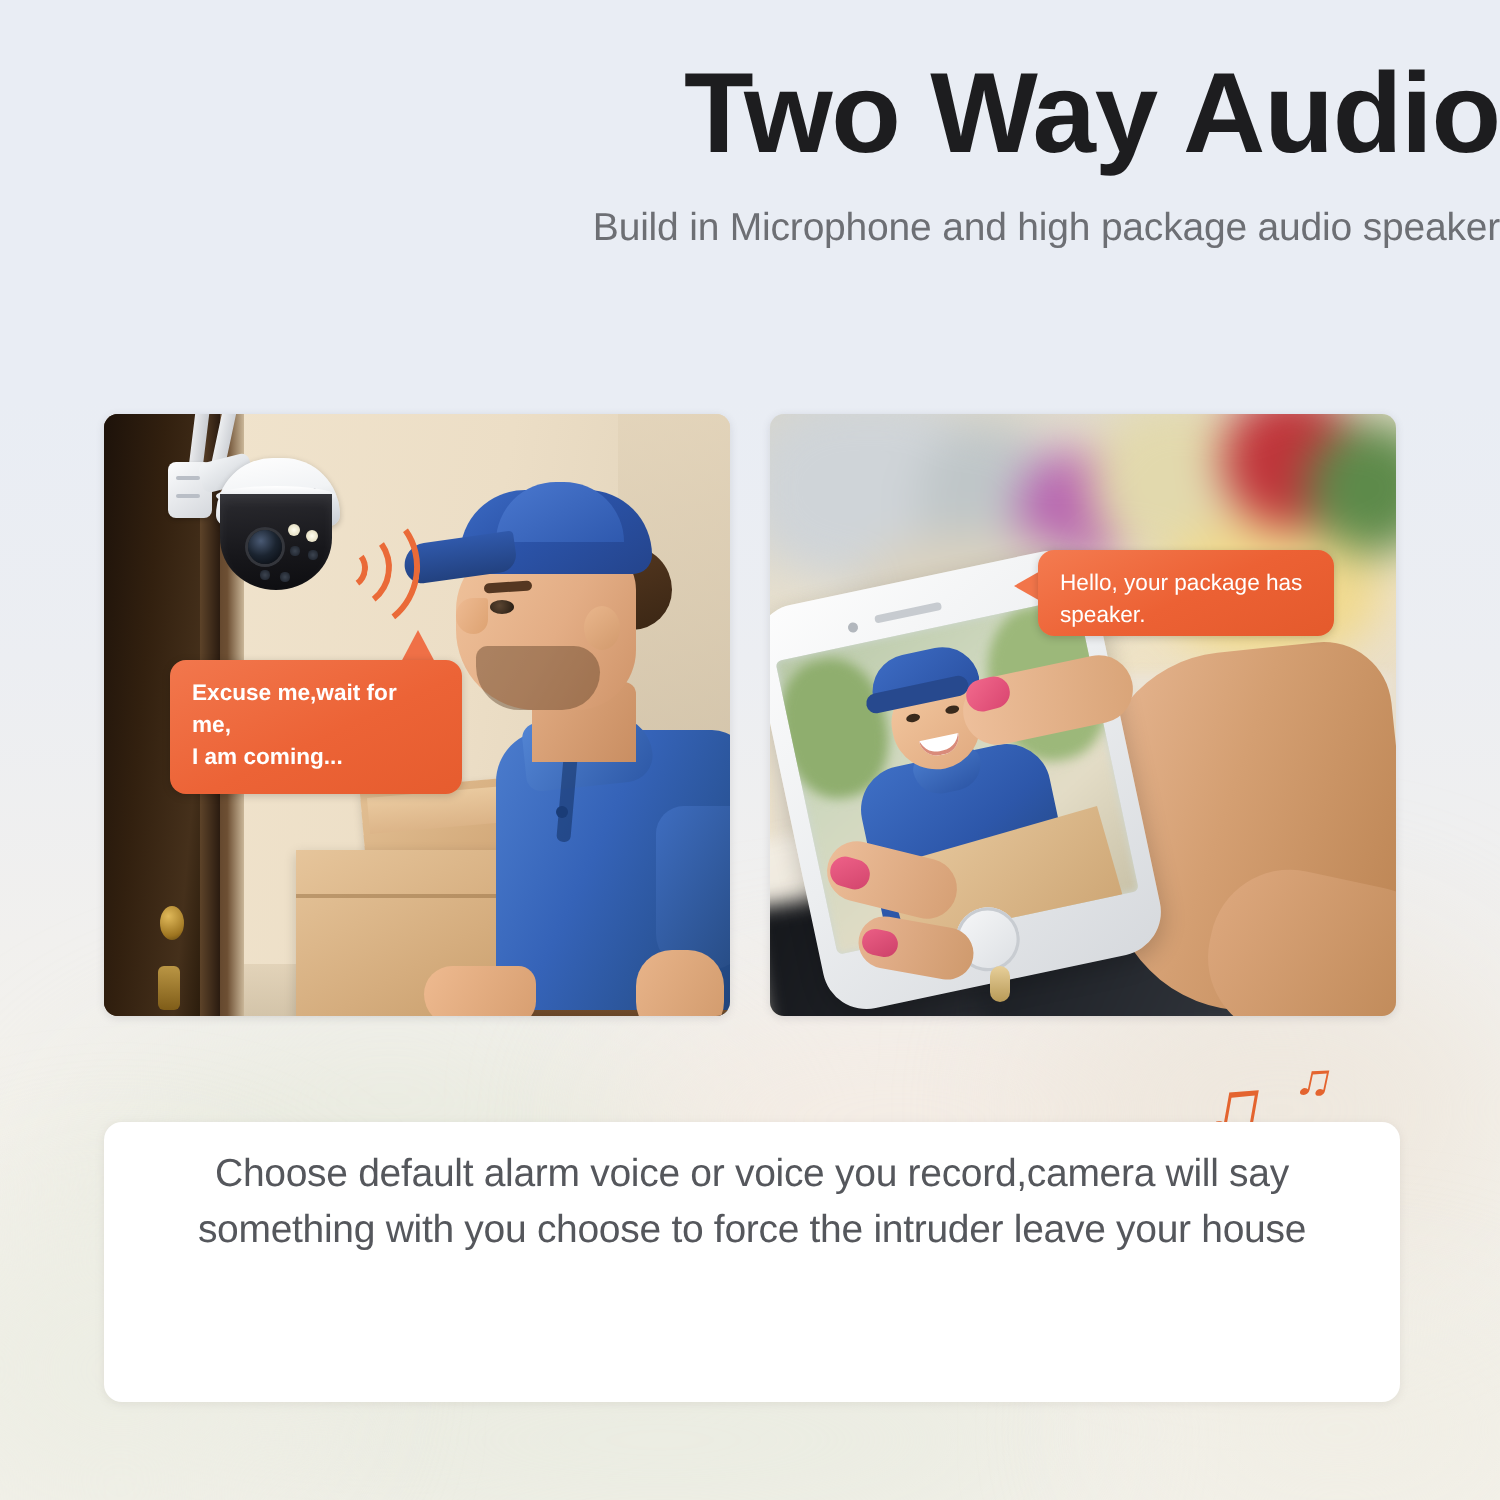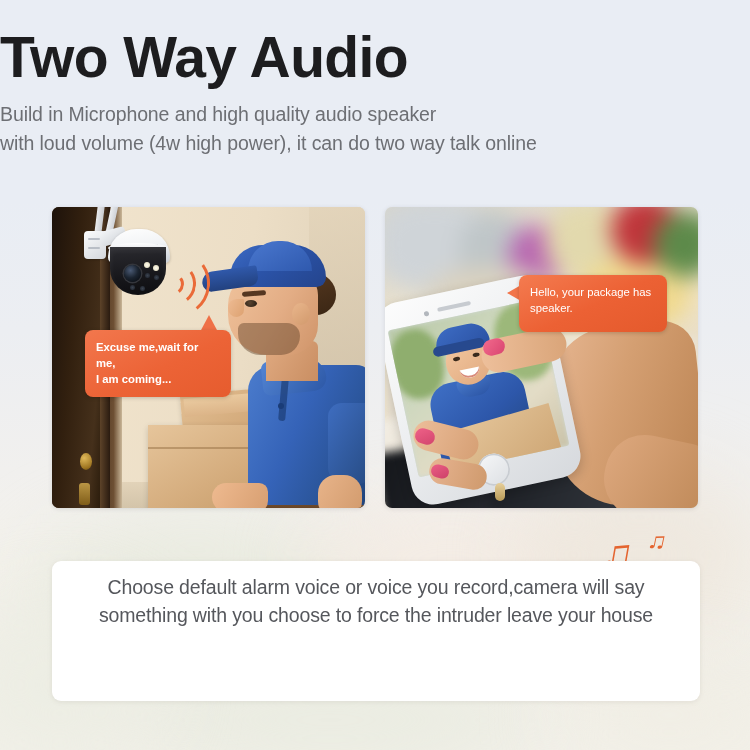--- a/index.html
+++ b/index.html
@@ -25,21 +25,21 @@
   
   .bg-blob { position: absolute; border-radius: 50%; filter: blur(38px); }
   .blob-a { left: 30px;  top: 520px; width: 330px; height: 150px; background: rgba(232,234,222,0.95); }
   .blob-b { left: 300px; top: 500px; width: 300px; height: 120px; background: rgba(244,232,222,0.55); }
   .blob-c { left: 520px; top: 470px; width: 240px; height: 170px; background: rgba(236,228,216,0.7); }
   .blob-d { left: 120px; top: 660px; width: 420px; height: 120px; background: rgba(233,235,224,0.8); }
   .blob-e { left: 560px; top: 660px; width: 220px; height: 110px; background: rgba(240,238,228,0.8); }
   .blob-f { left: -40px; top: 600px; width: 200px; height: 170px; background: rgba(236,237,227,0.9); }
 
   
-  .header { position: absolute; left: 0; top: 0; width: 750px; text-align: left; }
+  .header { position: absolute; left: 0; top: 0; width: 750px; text-align: right; }
   .main-title {
     margin-top: 27px;
     font-size: 57px;
     font-weight: bold;
     letter-spacing: -0.6px;
     color: #1d1d1f;
     line-height: 1.06;
   }
   .subtitle {
     margin-top: 13px;
@@ -245,21 +245,21 @@
   .nail-thumb { position: absolute; left: 30px; top: 222px; width: 20px; height: 15px;
                 border-radius: 8px; background: linear-gradient(140deg,#ef6289,#d2446c); transform: rotate(16deg); }
   .finger-side { position: absolute; left: 44px; top: 254px; width: 58px; height: 26px;
                  border-radius: 16px; background: linear-gradient(100deg,#e7b491,#cf9a6d); transform: rotate(10deg); }
   .nail-side { position: absolute; left: 46px; top: 258px; width: 18px; height: 13px;
                border-radius: 7px; background: linear-gradient(140deg,#ec5f86,#cc4068); transform: rotate(12deg); }
   .ring { position: absolute; left: 110px; top: 276px; width: 10px; height: 18px;
           border-radius: 5px; background: linear-gradient(180deg,#e7cf9a,#b89a57); }
 
   
-  .bubble-r { position: absolute; left: 134px; top: 68px; width: 148px; padding: 9px 11px 16px;
+  .bubble-r { position: absolute; left: 134px; top: 68px; width: 148px; padding: 9px 11px 2px;
               border-radius: 8px; background: linear-gradient(155deg,#f47b50 0%,#ec6134 52%,#e45a2c 100%);
               color: #fff; font-size: 11.3px; line-height: 1.42; box-shadow: 0 1px 4px rgba(0,0,0,.18); }
   .bubble-r-tail { position: absolute; left: 122px; top: 78px; width: 0; height: 0;
                    border-top: 8px solid transparent; border-bottom: 8px solid transparent;
                    border-right: 14px solid #f2754a; }
 
   
   .notes { position: absolute; left: 566px; top: 524px; width: 120px; height: 90px; }
   .note { position: absolute; color: #e4642f; line-height: 1; }
   .note-1 { left: 36px; top: 8px;  font-size: 42px; transform: rotate(10deg); }
@@ -283,22 +283,21 @@
   <div class="bg-blob blob-a"></div>
   <div class="bg-blob blob-b"></div>
   <div class="bg-blob blob-c"></div>
   <div class="bg-blob blob-d"></div>
   <div class="bg-blob blob-e"></div>
   <div class="bg-blob blob-f"></div>
 
   <div class="header">
     <div class="main-title">Two Way Audio</div>
     <div class="subtitle">
-      <div>Build in Microphone and high quality audio speaker</div>
-      <div>with loud volume (4w high power), it can do two way talk online</div>
+      <div>Build in Microphone and high package audio speaker</div>
     </div>
   </div>
 
   <div class="photo photo-left">
     <div class="scene-l">
       <div class="wall-l"></div>
       <div class="wall-right-panel"></div>
       <div class="baseboard"></div>
       <div class="outlet"></div>
 

